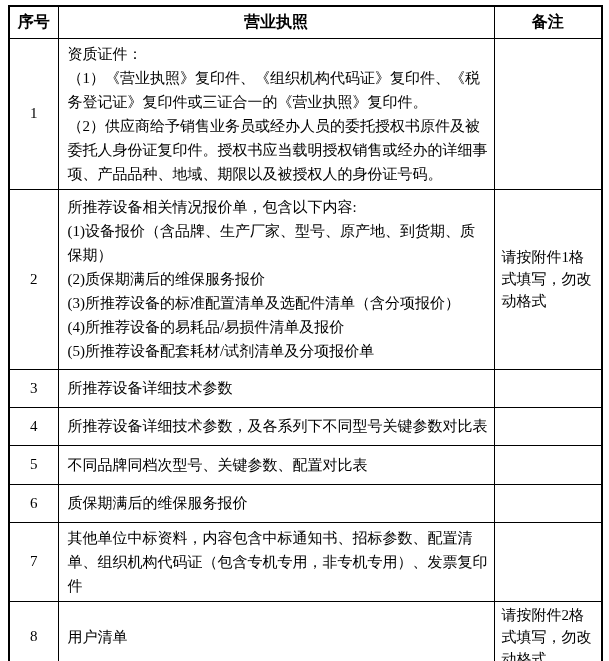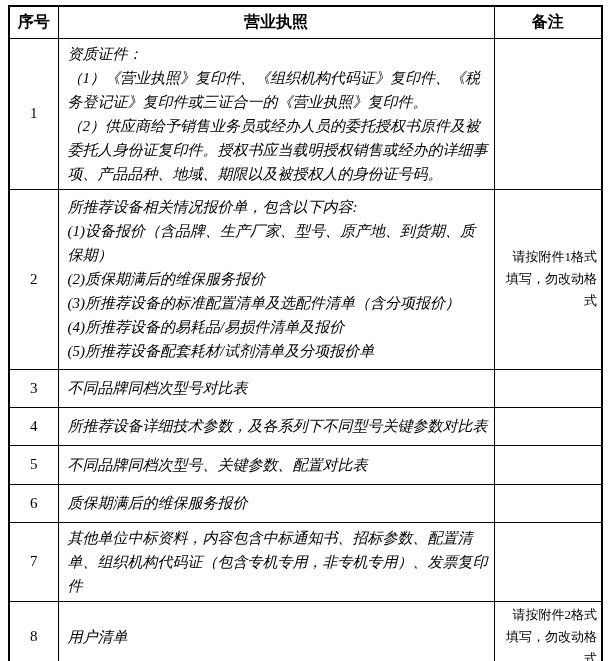--- a/index.html
+++ b/index.html
@@ -47,29 +47,27 @@
     vertical-align: middle;
     font-size: 15px;
     padding: 2px;
   }
   td.cell-content {
     vertical-align: middle;
     font-size: 15px;
     line-height: 24px;
     padding: 3px 6px 3px 9px;
     white-space: pre-wrap;
-    font-style: italic;
   }
   td.cell-remark {
     vertical-align: middle;
-    font-size: 13px;
+    font-size: 15px;
     line-height: 22px;
     padding: 2px 4px 2px 7px;
     white-space: pre-wrap;
-    text-align: right;
   }
   tr.r1 { height: 150px; }
   tr.r2 { height: 180px; }
   tr.r3 { height: 38px; }
   tr.r4 { height: 38px; }
   tr.r5 { height: 39px; }
   tr.r6 { height: 38px; }
   tr.r7 { height: 38px; }
   tr.r8 { height: 66px; }
 </style>
@@ -103,21 +101,21 @@
         <td class="cell-content">所推荐设备相关情况报价单，包含以下内容:
 (1)设备报价（含品牌、生产厂家、型号、原产地、到货期、质保期）
 (2)质保期满后的维保服务报价
 (3)所推荐设备的标准配置清单及选配件清单（含分项报价）
 (4)所推荐设备的易耗品/易损件清单及报价
 (5)所推荐设备配套耗材/试剂清单及分项报价单</td>
         <td class="cell-remark">请按附件1格式填写，勿改动格式</td>
       </tr>
       <tr class="r3">
         <td class="cell-no">3</td>
-        <td class="cell-content">不同品牌同档次型号对比表</td>
+        <td class="cell-content">所推荐设备详细技术参数</td>
         <td class="cell-remark"></td>
       </tr>
       <tr class="r4">
         <td class="cell-no">4</td>
         <td class="cell-content">所推荐设备详细技术参数，及各系列下不同型号关键参数对比表</td>
         <td class="cell-remark"></td>
       </tr>
       <tr class="r5">
         <td class="cell-no">5</td>
         <td class="cell-content">不同品牌同档次型号、关键参数、配置对比表</td>

